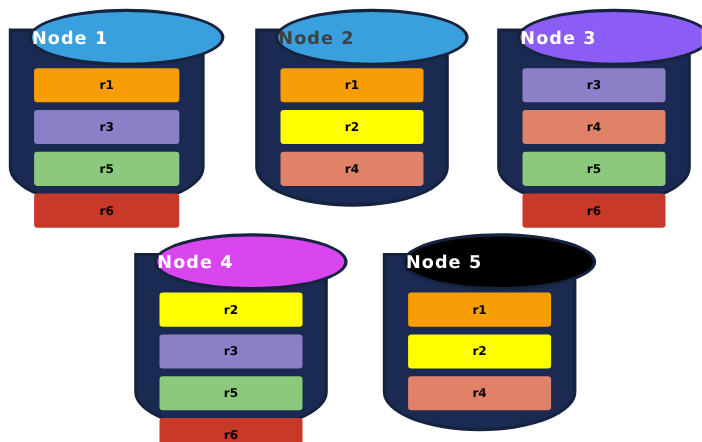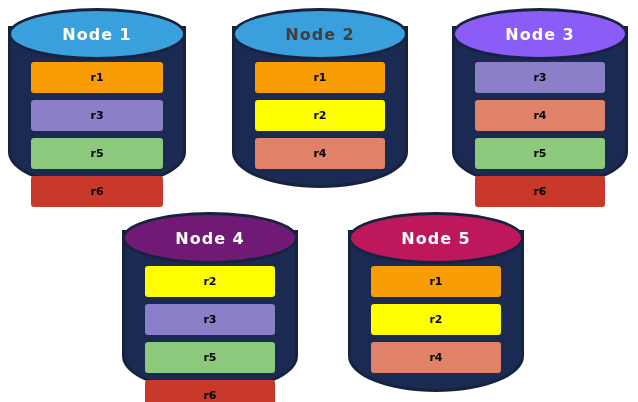--- a/index.html
+++ b/index.html
@@ -31,32 +31,32 @@
     top: 18px;            
     width: 100%;
     height: calc(100% - 18px);
     background: #1b2a52;
     border: 3px solid #16233f;
     border-radius: 0 0 50% 50% / 0 0 22% 22%;
     box-sizing: border-box;
   }
   .cyl-top {
     position: absolute;
-    left: 0;
+    left: 18px;
     top: 0;
     width: 100%;
     height: 52px;
     background: #3aa0dd;
     border: 3px solid #16233f;
     border-radius: 50%;
     box-sizing: border-box;
     z-index: 3;
     display: flex;
     align-items: center;
-    justify-content: center;
+    justify-content: flex-start;
   }
   .node-title {
     color: #ffffff;
     font-weight: bold;
     font-size: 16px;
     letter-spacing: 1px;
     white-space: nowrap;
     user-select: none;
   }
 
@@ -154,42 +154,42 @@
           <span>r5</span>
         </div>
         <div class="record-bar" style="background: rgb(201, 57, 42); color: rgb(0, 0, 0);">
           <span>r6</span>
         </div>
       </div>
   </div>
 
   <div class="node" id="node-4">
     <div class="cyl-body" style="background: rgb(27, 42, 82); border-color: rgb(22, 35, 63);"></div>
-    <div class="cyl-top" style="background: #701a75; border-color: rgb(22, 35, 63);">
+    <div class="cyl-top" style="background: #d946ef; border-color: rgb(22, 35, 63);">
       <span class="node-title" style="color: rgb(255, 255, 255);">Node 4</span>
     </div>
     <div class="records">
         <div class="record-bar" style="background: rgb(255, 255, 0); color: rgb(0, 0, 0);">
           <span>r2</span>
         </div>
         <div class="record-bar" style="background: rgb(139, 127, 199); color: rgb(0, 0, 0);">
           <span>r3</span>
         </div>
         <div class="record-bar" style="background: rgb(140, 201, 124); color: rgb(0, 0, 0);">
           <span>r5</span>
         </div>
         <div class="record-bar" style="background: rgb(201, 57, 42); color: rgb(0, 0, 0);">
           <span>r6</span>
         </div>
       </div>
   </div>
 
   <div class="node" id="node-5">
     <div class="cyl-body" style="background: rgb(27, 42, 82); border-color: rgb(22, 35, 63);"></div>
-    <div class="cyl-top" style="background: #be185d; border-color: rgb(22, 35, 63);">
+    <div class="cyl-top" style="background: #000000; border-color: rgb(22, 35, 63); text-decoration: underline;">
       <span class="node-title" style="color: rgb(255, 255, 255);">Node 5</span>
     </div>
     <div class="records">
         <div class="record-bar" style="background: rgb(249, 157, 7); color: rgb(0, 0, 0);">
           <span>r1</span>
         </div>
         <div class="record-bar" style="background: rgb(255, 255, 0); color: rgb(0, 0, 0);">
           <span>r2</span>
         </div>
         <div class="record-bar" style="background: rgb(224, 130, 104); color: rgb(0, 0, 0);">

